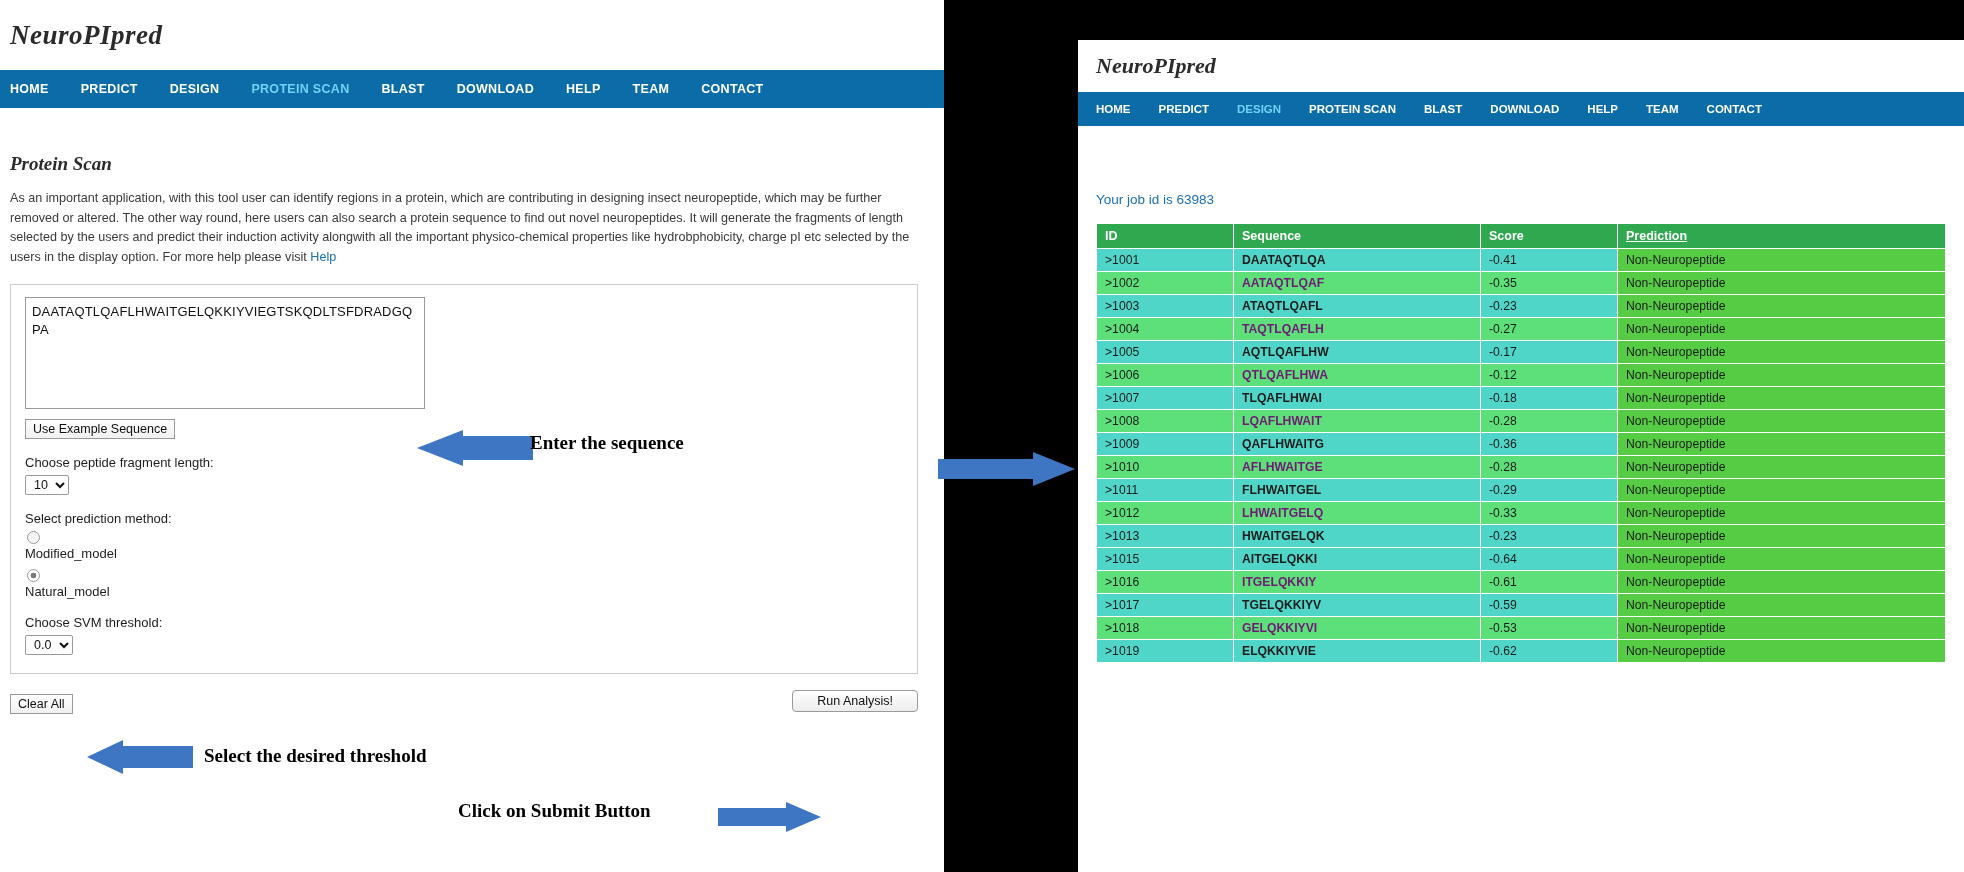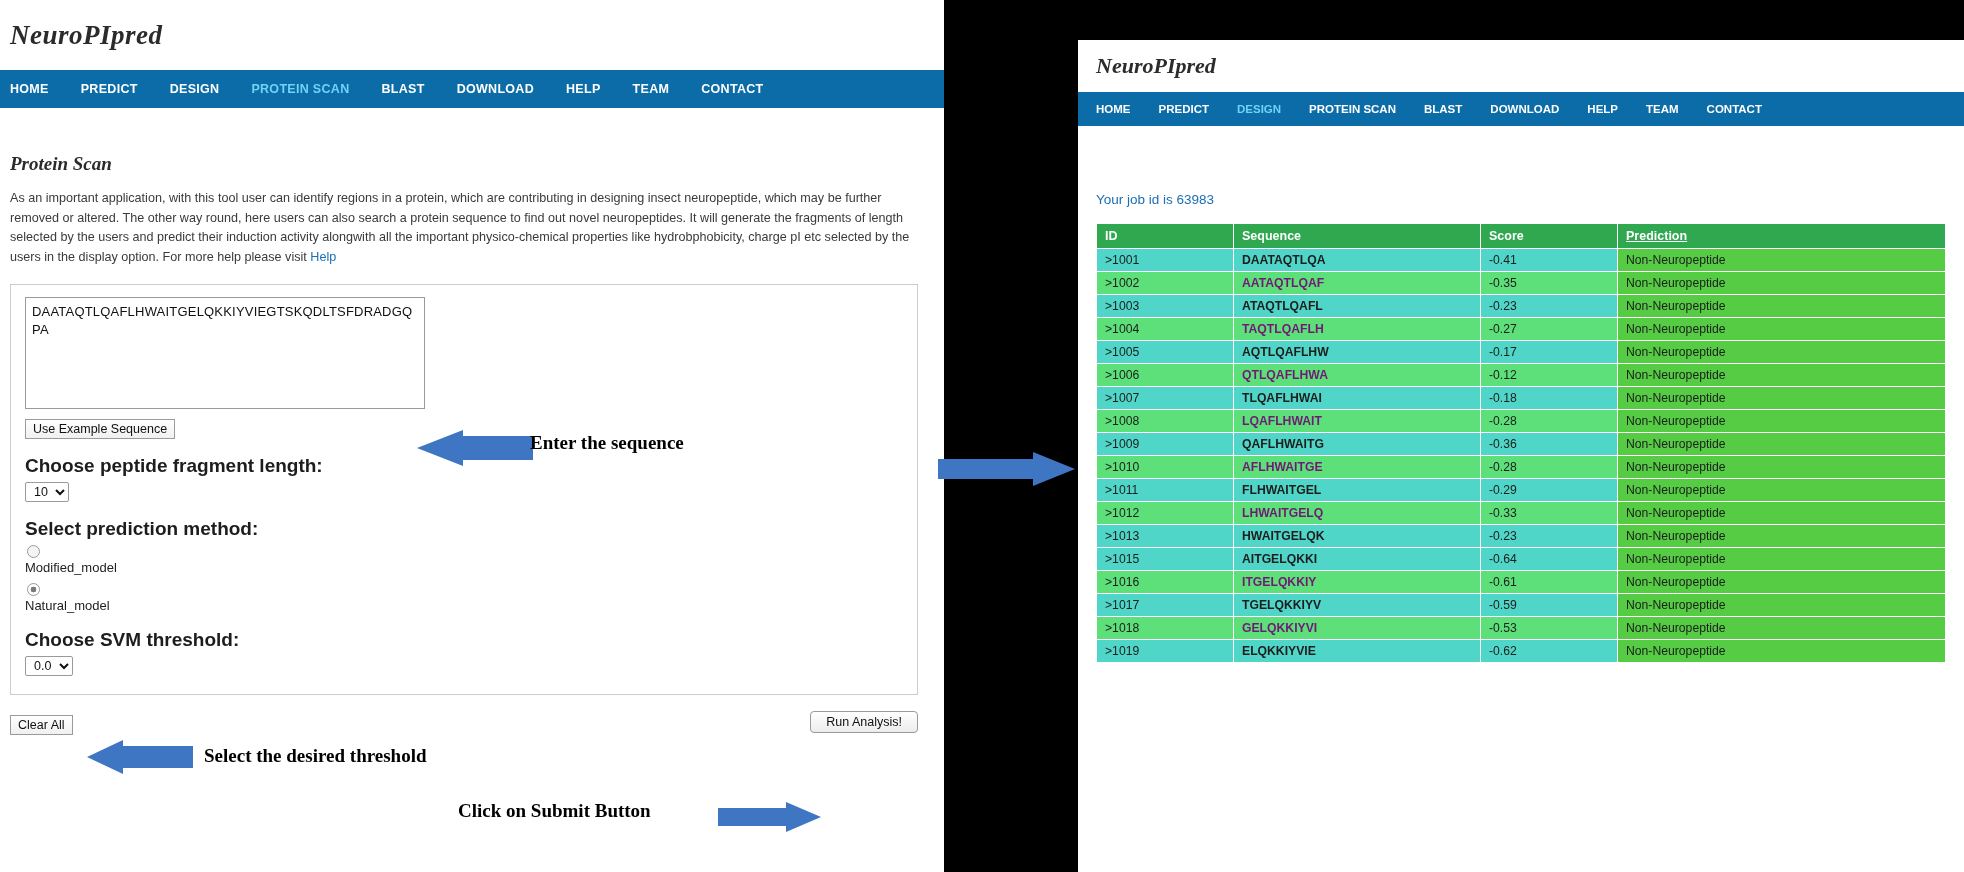--- a/index.html
+++ b/index.html
@@ -113,22 +113,22 @@
     font-size: 12.5px;
     font-family: Liberation Sans, sans-serif;
     padding: 2px 7px;
     border: 1px solid #9a9a9a;
     border-radius: 0;
     background: linear-gradient(#ffffff, #f0f0f0);
     color: #111;
     cursor: pointer;
   }
   .sub-label {
-    font-size: 19px;
-    font-weight: bold;
+    font-size: 13px;
+    font-weight: normal;
     color: #1d1d1d;
     margin-top: 16px;
     margin-bottom: 5px;
   }
   .mini-select {
     font-size: 12.5px;
     font-family: "Liberation Sans", sans-serif;
     padding: 1px 4px;
     border: 1px solid #9a9a9a;
     border-radius: 2px;
@@ -155,21 +155,21 @@
   }
   .footer-row {
     margin-top: 14px;
     display: flex;
     align-items: center;
     width: 908px;
   }
   .run-btn {
     margin-left: auto;
     font-size: 12.5px;
-    padding: 3px 15px;
+    padding: 3px 24px;
     border: 1px solid #9a9a9a;
     border-radius: 4px;
     background: linear-gradient(#ffffff, #ececec);
     cursor: pointer;
     color: #111;
   }
 
   
   .anno {
     position: absolute;

